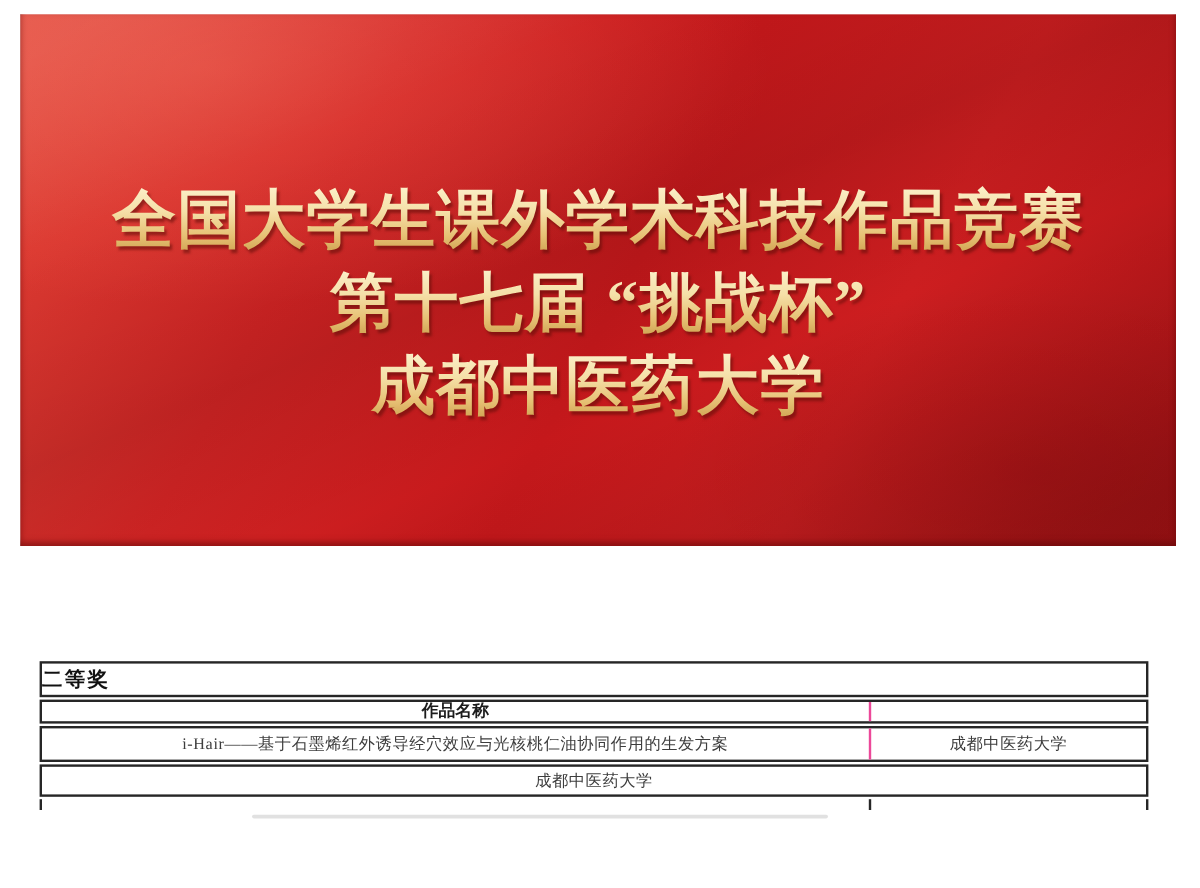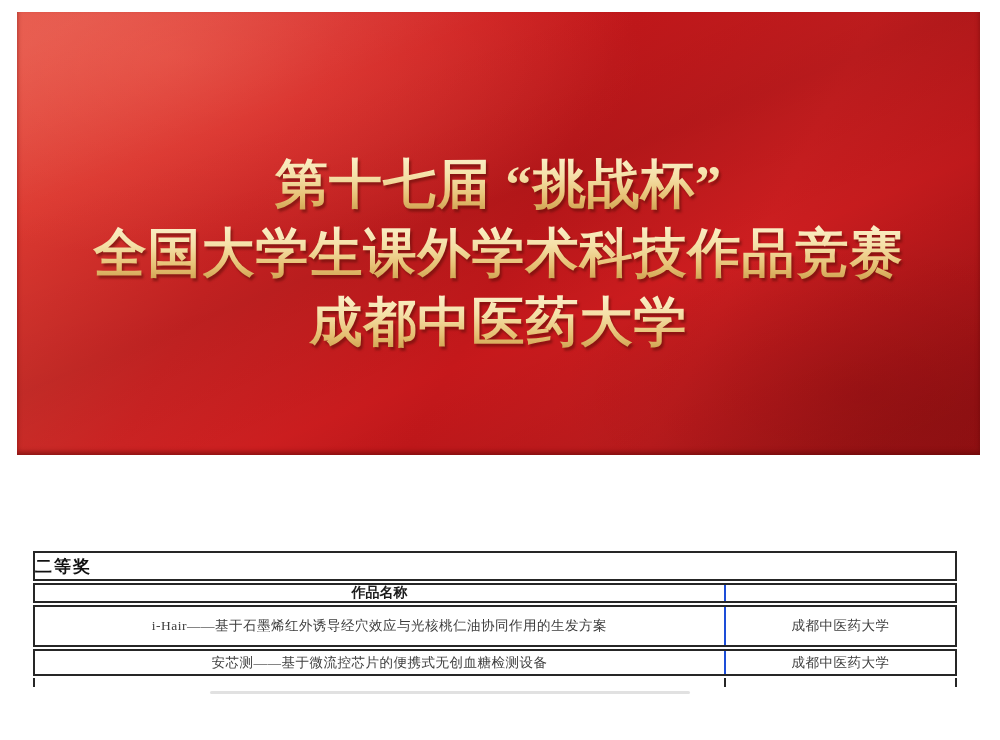--- a/index.html
+++ b/index.html
@@ -45,68 +45,67 @@
     border:2px solid #262626;
     margin-bottom:2px;
     background:#ffffff;
     box-sizing:border-box;
   }
   .cell{
     display:flex;align-items:center;justify-content:center;
     box-sizing:border-box;
     text-align:left;
   }
-  .cell.work{flex:0 0 75.1%;border-right:2px solid #1d4ed8;}
+  .cell.work{flex:0 0 75.1%;border-right:2px solid #ec4899;}
   .cell.school{flex:1 1 auto;}
   .row-section{height:30px;}
   .row-section .cell{font-weight:700;font-size:17px;letter-spacing:2px;color:#111;}
   .row-head{height:20px;}
   .row-head .cell{font-weight:700;font-size:14px;color:#1c1c1c;}
-  .row-data1{height:42px;}
+  .row-data1{height:30px;}
   .row-data2{height:27px;}
   .row-data1 .cell,.row-data2 .cell{font-size:13.5px;color:#3d3d3d;letter-spacing:0.5px;}
   .row-partial{
     height:9px;margin-bottom:0;
     border:none;
     border-left:2px solid #262626;border-right:2px solid #262626;
   }
   .row-partial .cell.work{border-right:2px solid #262626;}
   .scan-smear{
     width:480px;height:3px;margin:4px 0 0 177px;
     background:#c9c9c9;opacity:0.55;border-radius:2px;
   }
 </style>
 </head>
 <body>
 
 <div class="banner">
   <div class="banner-title">
+    <div class="banner-line">全国大学生课外学术科技作品竞赛</div>
     <div class="banner-line">第十七届 “挑战杯”</div>
-    <div class="banner-line">全国大学生课外学术科技作品竞赛</div>
     <div class="banner-line">成都中医药大学</div>
   </div>
 </div>
 
 <div class="tbl">
 
   <div class="trow row-section">
     <div class="cell">二等奖</div>
   </div>
 
   <div class="trow row-head">
     <div class="cell work">作品名称</div>
   </div>
 
   <div class="trow row-data1">
     <div class="cell work">i-Hair——基于石墨烯红外诱导经穴效应与光核桃仁油协同作用的生发方案</div>
     <div class="cell school">成都中医药大学</div>
   </div>
 
   <div class="trow row-data2">
-    <div class="cell work">安芯测——基于微流控芯片的便携式无创血糖检测设备</div>
     <div class="cell school">成都中医药大学</div>
   </div>
 
   <div class="trow row-partial">
     <div class="cell work"></div>
     <div class="cell school"></div>
   </div>
 
   <div class="scan-smear"></div>
 </div>

